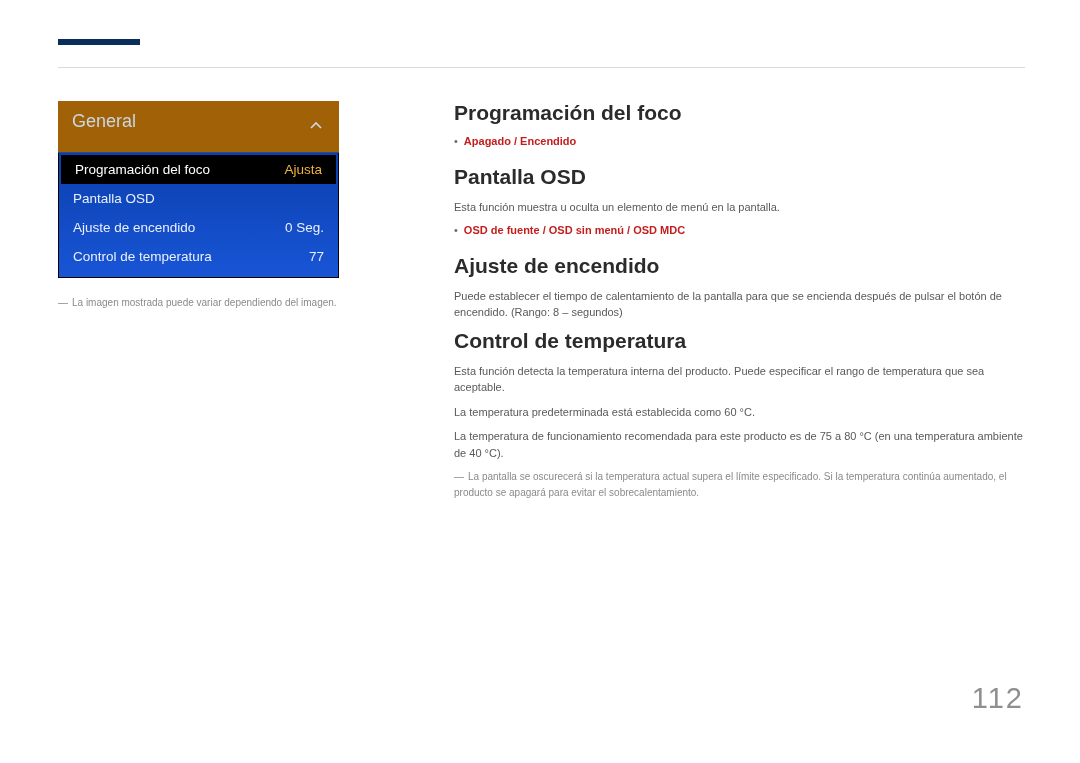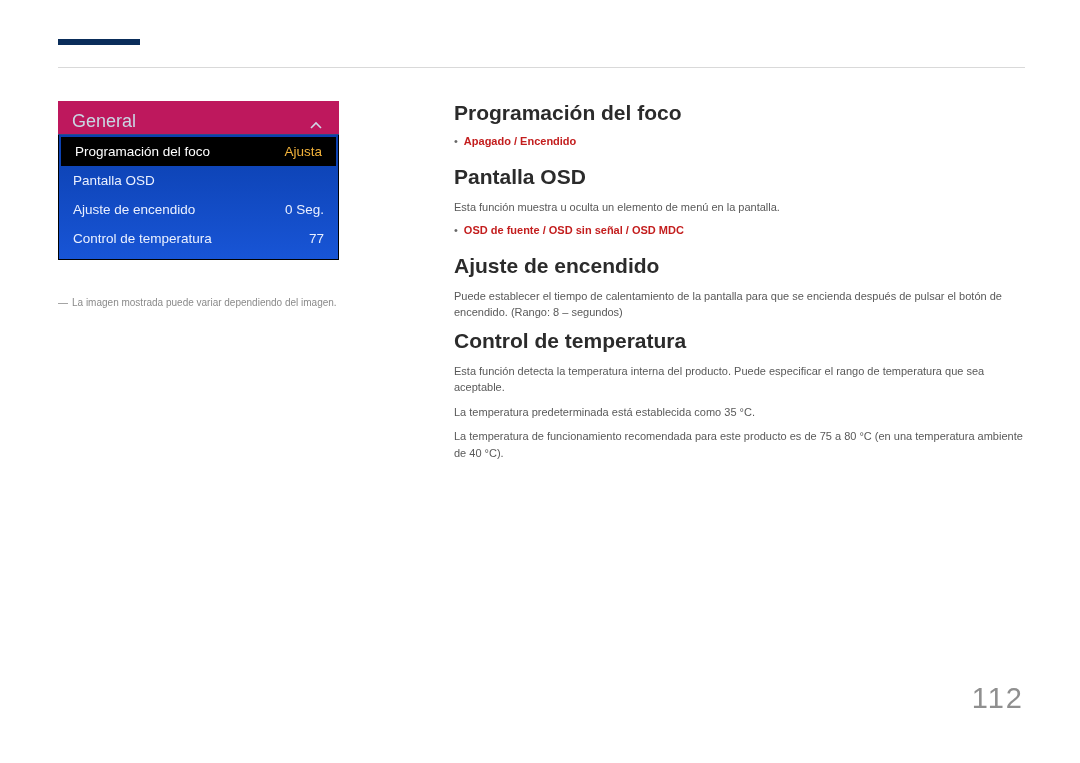--- a/index.html
+++ b/index.html
@@ -1,20 +1,20 @@
 <!DOCTYPE html>
 <html><head>
 <meta charset="utf-8">
 <style>
   html,body{margin:0;padding:0;width:1080px;height:763px;background:#fff;font-family:"Segoe UI",Arial,Helvetica,sans-serif;color:#3b3b3b}
   .accent-bar{position:absolute;left:58px;top:39px;width:82px;height:6px;background:#0a2d5a}
   .hr{position:absolute;left:58px;top:67px;width:967px;border-top:1px solid #d9d9d9}
   .page{position:relative;width:1080px;height:763px}
   .menu{position:absolute;left:58px;top:101px;width:281px;font-size:13.5px;color:#fff}
-  .menu-title{background:#be185d;padding:10px 14px 2px;font-size:18px;font-weight:400;color:#c9d7e4;border-bottom:1px solid #2b4a8a;position:relative}
+  .menu-title{background:#a16207;padding:10px 14px 20px;font-size:18px;font-weight:400;color:#c9d7e4;border-bottom:1px solid #2b4a8a;position:relative}
   .menu-title .chev{position:absolute;right:16px;top:16px;width:14px;height:14px}
   .menu-body{background:linear-gradient(180deg,#0b3fae 0%,#1855d6 100%);border:1px solid #000;border-top:none;padding:2px 0 6px}
   .menu-row{display:flex;justify-content:space-between;align-items:center;padding:7px 14px}
   .menu-row.sel{background:#000;margin:0 2px}
   .menu-row.sel .lbl{color:#fff}
   .menu-row.sel .val{color:#f2b23a}
   .menu-row .lbl{color:#eaf0ff}
   .menu-row .val{color:#eaf0ff}
   .caption{position:absolute;left:58px;top:297px;font-size:10px;color:#8a8a8a}
   .caption .dash{color:#8a8a8a;margin-right:4px}
@@ -65,25 +65,26 @@
   </div>
   <div class="caption"><span class="dash">―</span><span>La imagen mostrada puede variar dependiendo del imagen.</span></div>
 
   <div class="content">
 
     <h2>Programación del foco</h2>
     <p class="opt"><span class="dot">•</span><span>Apagado / Encendido</span></p>
 
     <h2>Pantalla OSD</h2>
     <p class="para">Esta función muestra u oculta un elemento de menú en la pantalla.</p>
-    <p class="opt"><span class="dot">•</span><span>OSD de fuente / OSD sin señal / OSD MDC</span></p>
+    <p class="opt"><span class="dot">•</span><span>OSD de fuente / OSD sin menú / OSD MDC</span></p>
 
     <h2>Ajuste de encendido</h2>
     <p class="para">Puede establecer el tiempo de calentamiento de la pantalla para que se encienda después de pulsar el botón de encendido. (Rango: 8 – segundos)</p>
 
     <h2>Control de temperatura</h2>
     <p class="para">Esta función detecta la temperatura interna del producto. Puede especificar el rango de temperatura que sea aceptable.</p>
-    <p class="para">La temperatura predeterminada está establecida como 35 °C.</p>
+    <p class="para">La temperatura predeterminada está establecida como 60 °C.</p>
     <p class="para">La temperatura de funcionamiento recomendada para este producto es de 75 a 80 °C (en una temperatura ambiente de 40 °C).</p>
+    <p class="note"><span class="dash">―</span><span>La pantalla se oscurecerá si la temperatura actual supera el límite especificado. Si la temperatura continúa aumentado, el producto se apagará para evitar el sobrecalentamiento.</span></p>
   </div>
 
   <div class="pagenum">112</div>
 </div>
 
 </body></html>

